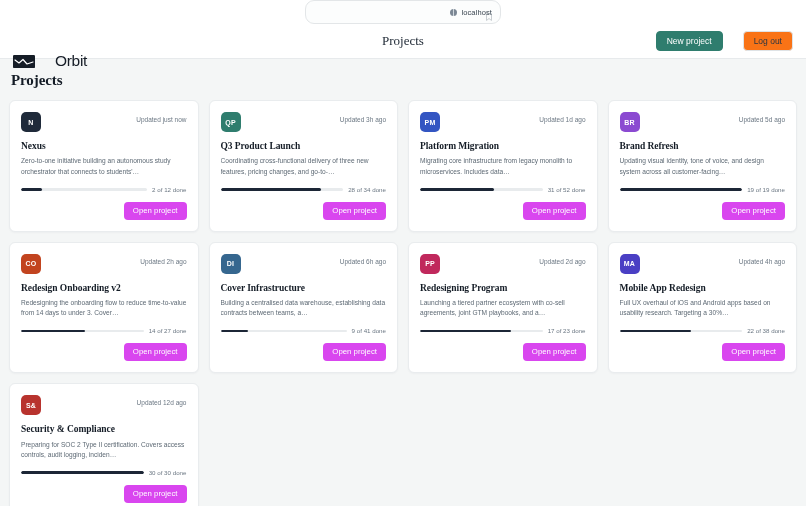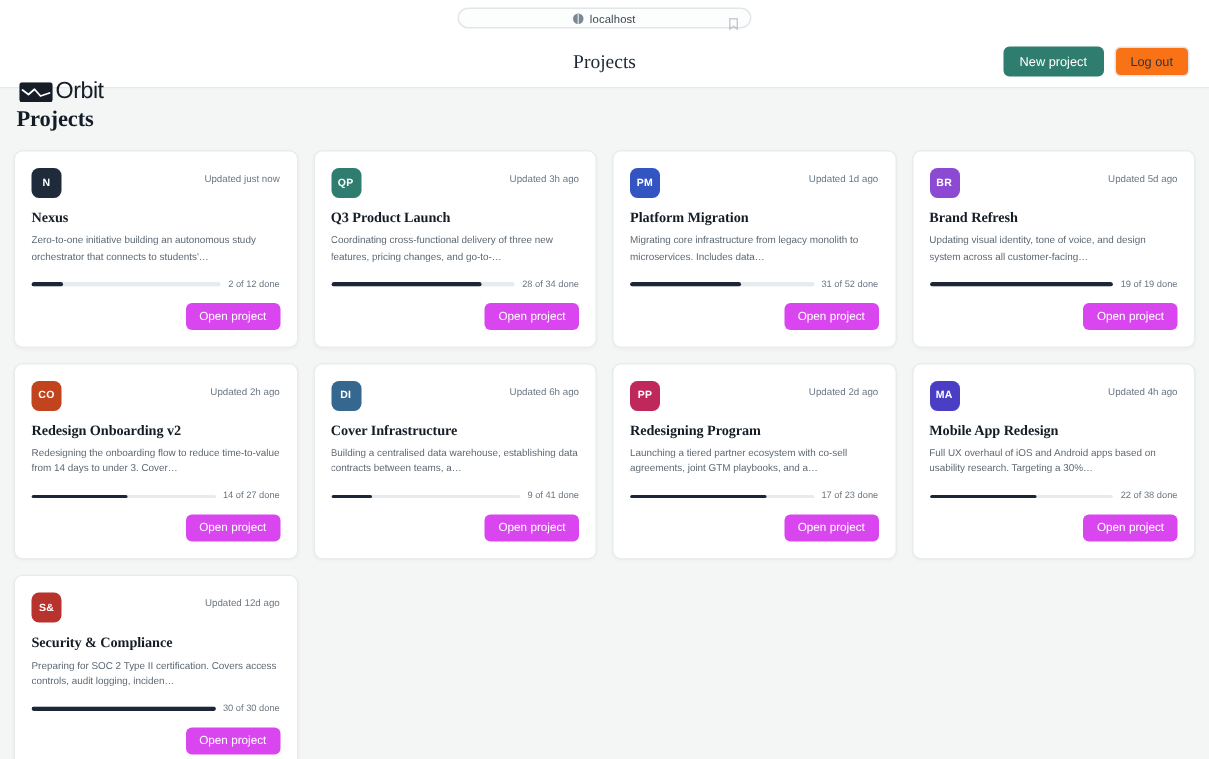--- a/index.html
+++ b/index.html
@@ -23,27 +23,27 @@
     height: 24px;
     background: #ffffff;
     display: flex;
     align-items: center;
     justify-content: center;
     position: relative;
   }
 
   .url-bar {
     width: 196px;
-    height: 14px;
+    height: 24px;
     border: 1px solid #e3e6e8;
     border-radius: 9px;
     background: #fcfdfd;
     display: flex;
     align-items: center;
-    justify-content: center;
+    justify-content: flex-end;
     position: relative;
     padding: 0 8px;
   }
 
   .url-globe {
     width: 7px;
     height: 7px;
     border-radius: 50%;
     background: #7b8794;
     margin-right: 4px;
@@ -82,21 +82,21 @@
     border-bottom: 1px solid #e7eaec;
     display: flex;
     align-items: center;
     padding: 0 13px;
     position: relative;
   }
 
   .brand {
     display: flex;
     align-items: center;
-    gap: 2px;
+    gap: 20px;
     z-index: 2;
     margin-top: 40px;
   }
 
   .brand-mark {
     width: 22px;
     height: 13px;
     background: #161d27;
     border-radius: 1.5px;
     position: relative;
@@ -120,21 +120,21 @@
     font-family: "Liberation Serif", serif;
     font-size: 13px;
     color: #1d2733;
     pointer-events: none;
   }
 
   .header-actions {
     margin-left: auto;
     display: flex;
     align-items: center;
-    gap: 7px;
+    gap: 20px;
     z-index: 2;
   }
 
   .btn {
     font-family: "Liberation Sans", sans-serif;
     font-size: 8.5px;
     border-radius: 4px;
     padding: 5px 10px;
     line-height: 1;
     cursor: pointer;

